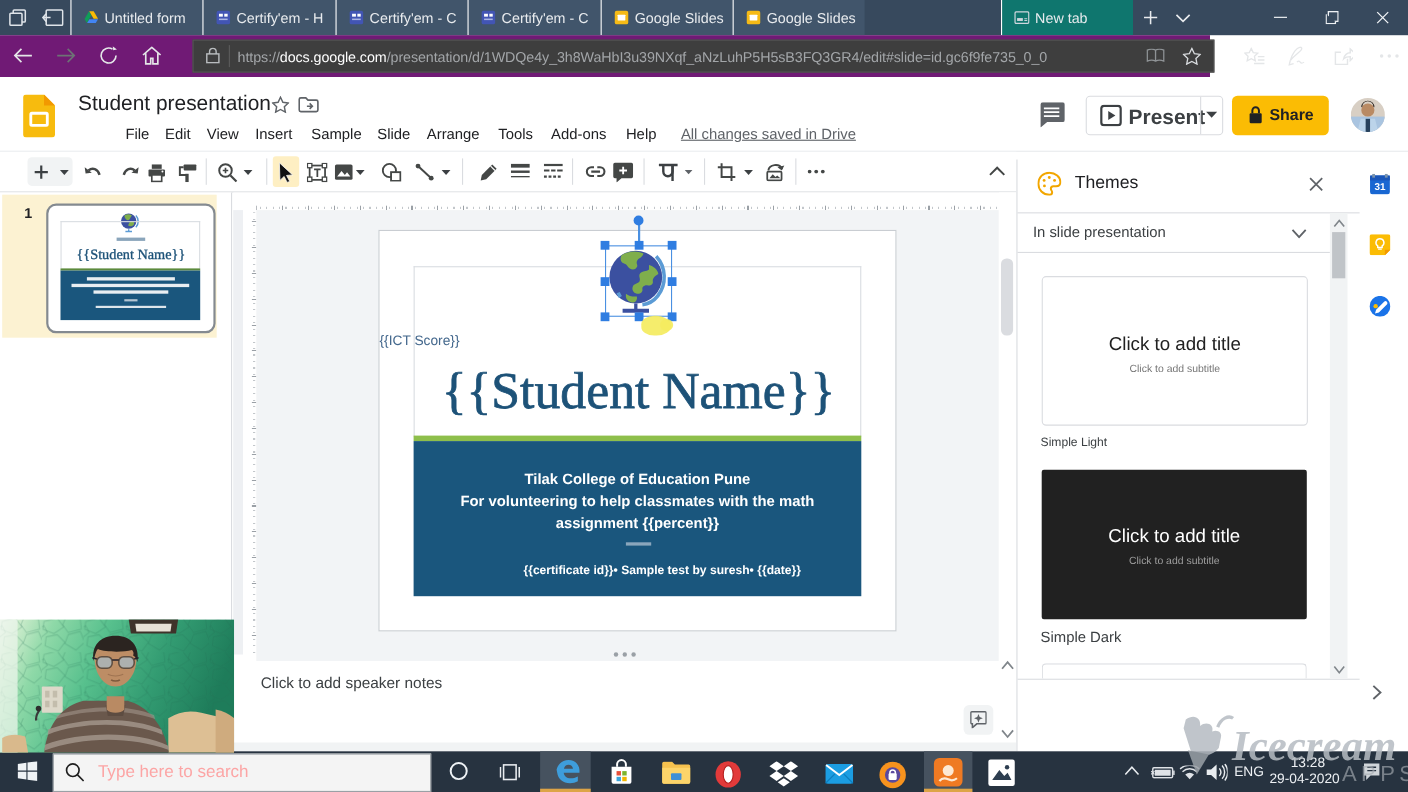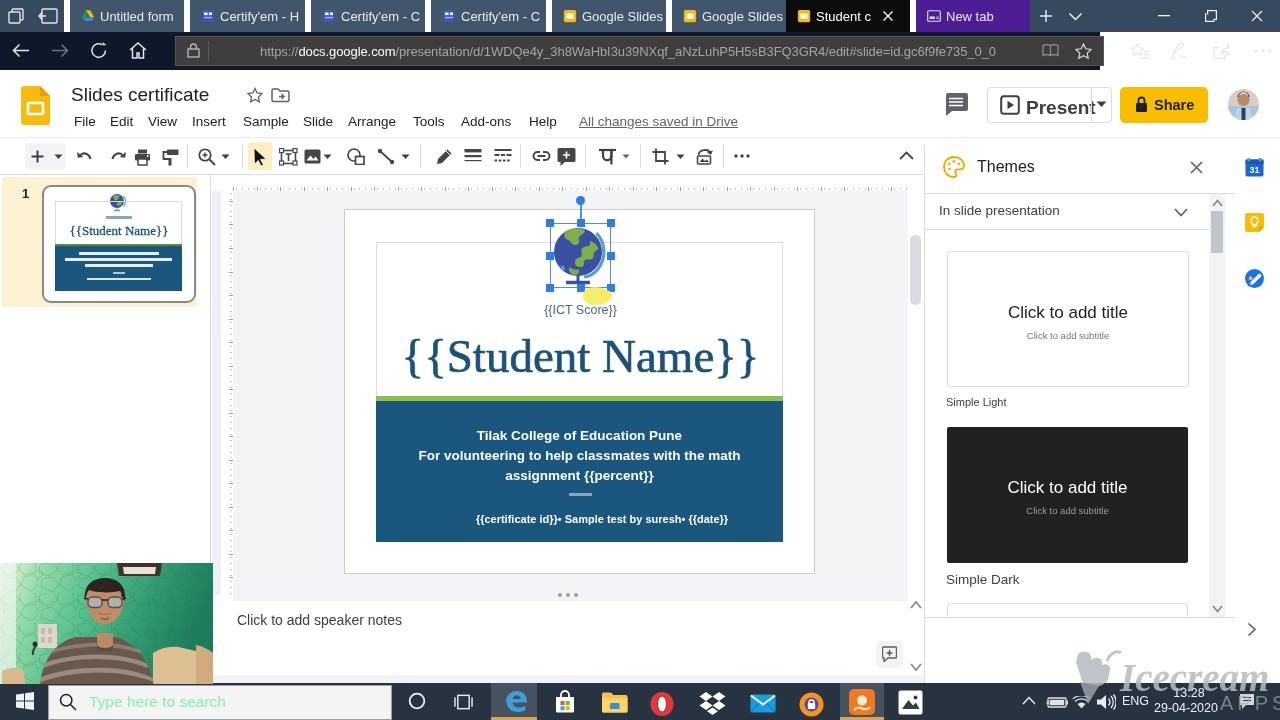--- a/index.html
+++ b/index.html
@@ -2,31 +2,31 @@
 <html><head>
 <meta charset="utf-8">
 <style>
   * { margin:0; padding:0; box-sizing:border-box; }
   html,body { width:1280px; height:720px; overflow:hidden; font-family:"Liberation Sans",sans-serif; }
   .abs { position:absolute; }
   #stage { position:relative; width:1280px; height:720px; background:#fff; }
 
   
   #tabbar { left:0; top:0; width:1280px; height:32px; background:#37495d; }
-  .tab { position:absolute; top:0; height:32px; background:#41556b; border-left:6px solid #ffffff; }
+  .tab { position:absolute; top:0; height:32px; background:#41556b; border-left:1px solid #ffffff; }
   .tab .lbl { position:absolute; left:30px; top:8.5px; font-size:13px; color:#e8ebee; white-space:nowrap; }
   .tab .fav { position:absolute; left:11px; top:9px; width:14px; height:14px; }
 
   
-  #addrbar { left:0; top:32px; width:1100px; height:38px; background:#0f172a;text-align:center; }
+  #addrbar { left:0; top:32px; width:1100px; height:38px; background:#701a75; }
   #urlfield { position:absolute; left:175px; top:4px; width:929px; height:30px; background:#3e3e3e; border:1px solid #555; }
 
   
   #header { left:0; top:70px; width:1280px; height:68px; background:#fff; border-bottom:1px solid #e8eaed; }
-  .menuitem { position:absolute; top:44px; font-size:13.5px; color:#202124; }
+  .menuitem { position:absolute; top:44px; font-size:13.5px; color:#202124;margin-left:40px; }
 
   
   #toolbar { left:0; top:138px; width:924px; height:37px; background:#fff; border-bottom:1px solid #dadce0; }
 
   
   #filmstrip { left:0; top:175px; width:211px; height:508px; background:#fff; border-right:1px solid #dadce0; }
 
   
   #canvasarea { left:212px; top:175px; width:712px; height:508px; background:#fff; }
 
@@ -97,31 +97,21 @@
         </svg>
       <div class="lbl">Google Slides</div>
     </div>
     <div class="tab" style="left:666px;width:120px">
       <svg class="fav" viewBox="0 0 16 16">
           <rect x="1" y="1" width="14" height="14" rx="2" fill="#f5ba16"></rect>
           <rect x="4" y="5" width="8" height="6" rx="0.5" fill="#fff"></rect>
         </svg>
       <div class="lbl">Google Slides</div>
     </div>
-    <div class="tab" style="left:786px;width:124px;background:#0c0c0c;border-left:none">
-      <svg class="fav" viewBox="0 0 16 16">
-          <rect x="1" y="1" width="14" height="14" rx="2" fill="#f5ba16"></rect>
-          <rect x="4" y="5" width="8" height="6" rx="0.5" fill="#fff"></rect>
-        </svg>
-      <div class="lbl" style="color:#fff">Student c</div>
-      <svg class="ico" style="left:96px;top:10px" width="12" height="12" viewBox="0 0 12 12">
-          <path d="M1.5 1.5 L10.5 10.5 M10.5 1.5 L1.5 10.5" stroke="#fff" stroke-width="1.3"></path>
-        </svg>
-    </div>
-    <div class="tab" style="left:910px;width:120px;background:#4c1d95">
+    <div class="tab" style="left:910px;width:120px;background:#0f766e">
       <svg class="fav" viewBox="0 0 16 16">
           <rect x="0.8" y="2" width="14.4" height="12" rx="1.2" fill="none" stroke="#cfd6dd" stroke-width="1.4"></rect>
           <rect x="3" y="8.5" width="6" height="3" fill="#cfd6dd"></rect>
           <path d="M10.5 9.2 h3 M10.5 11 h3" stroke="#cfd6dd" stroke-width="1"></path>
         </svg>
       <div class="lbl">New tab</div>
     </div>
 
     <svg class="ico" style="left:1039px;top:9px" width="14" height="14" viewBox="0 0 14 14">
         <path d="M7 1 V13 M1 7 H13" stroke="#e8ebee" stroke-width="1.4"></path>
@@ -187,21 +177,21 @@
         <circle cx="16" cy="2" r="1.6" fill="#e4e6e8"></circle>
       </svg>
   </div>
   <div id="header" class="abs">
 
     <svg class="ico" style="left:21px;top:16px" width="29" height="39" viewBox="0 0 29 39">
       <path d="M3 0 H19 L29 10 V36 a3 3 0 0 1 -3 3 H3 a3 3 0 0 1 -3 -3 V3 a3 3 0 0 1 3 -3 Z" fill="#f7bb0e"></path>
       <path d="M19 0 L29 10 H19 Z" fill="#f29900"></path>
       <rect x="7" y="17" width="15" height="11" rx="1" fill="none" stroke="#fff" stroke-width="2.6"></rect>
     </svg>
-    <div class="abs" style="left:71px;top:14px;font-size:19px;color:#202124">Slides certificate</div>
+    <div class="abs" style="left:71px;top:14px;font-size:19px;color:#202124">Student presentation</div>
     <svg class="ico" style="left:247px;top:17px" width="16" height="16" viewBox="0 0 17 16">
         <path d="M8.5 1 L10.8 5.8 L16 6.5 L12.2 10.1 L13.2 15.3 L8.5 12.8 L3.8 15.3 L4.8 10.1 L1 6.5 L6.2 5.8 Z" fill="none" stroke="#5f6368" stroke-width="1.4"></path>
       </svg>
     <svg class="ico" style="left:271px;top:18px" width="19" height="15" viewBox="0 0 19 15">
         <path d="M1 2.5 a1.5 1.5 0 0 1 1.5 -1.5 H7 l2 2 h7.5 a1.5 1.5 0 0 1 1.5 1.5 V12 a1.5 1.5 0 0 1 -1.5 1.5 h-14 A1.5 1.5 0 0 1 1 12 Z" fill="none" stroke="#5f6368" stroke-width="1.5"></path>
         <path d="M8 8.5 h4.5 M10.5 6 l2.5 2.5 l-2.5 2.5" stroke="#5f6368" stroke-width="1.4" fill="none"></path>
       </svg>
     <div class="menuitem" style="left:74px">File</div>
     <div class="menuitem" style="left:110px">Edit</div>
     <div class="menuitem" style="left:148px">View</div>
@@ -438,21 +428,21 @@
       <div class="abs" style="left:231.5px;top:9px;width:8px;height:8px;background:#2f7de1"></div>
       <div class="abs" style="left:262px;top:9px;width:8px;height:8px;background:#2f7de1"></div>
       <div class="abs" style="left:201px;top:41.5px;width:8px;height:8px;background:#2f7de1"></div>
       <div class="abs" style="left:262px;top:41.5px;width:8px;height:8px;background:#2f7de1"></div>
       <div class="abs" style="left:201px;top:74px;width:8px;height:8px;background:#2f7de1"></div>
       <div class="abs" style="left:231.5px;top:74px;width:8px;height:8px;background:#2f7de1"></div>
       <div class="abs" style="left:262px;top:74px;width:8px;height:8px;background:#2f7de1"></div>
 
       <div class="abs" style="left:238px;top:77px;width:27px;height:18px;background:#f4ec5f;border-radius:50% 60% 55% 50%;opacity:.92"></div>
       <div class="abs" style="left:255px;top:80px;width:12px;height:11px;background:#f4ec5f;border-radius:50%;opacity:.92"></div>
-      <div class="abs" style="left:0;top:93px;width:471px;text-align:center;font-size:12.5px;color:#44688d">{{ICT Score}}</div>
+      <div class="abs" style="left:0;top:93px;width:471px;text-align:left;font-size:12.5px;color:#44688d">{{ICT Score}}</div>
       <div class="abs" style="left:0;top:119px;width:471px;text-align:center;font-family:'Liberation Serif',serif;font-size:47px;color:#1d5278;-webkit-text-stroke:0.7px #1d5278">{{Student Name}}</div>
       <div class="abs" style="left:31px;top:216px;width:407px;text-align:center;font-size:13.5px;font-weight:bold;color:#fff;line-height:19.8px">Tilak College of Education Pune<br>For volunteering to help classmates with the math<br>assignment {{percent}}</div>
       <div class="abs" style="left:224px;top:283px;width:23px;height:2.5px;background:#8aa6bc"></div>
       <div class="abs" style="left:31px;top:303px;width:452px;text-align:center;font-size:11px;font-weight:bold;color:#fff">{{certificate id}}• Sample test by suresh• {{date}}</div>
     </div>
 
     <div class="abs" style="left:346px;top:418px;width:4px;height:4px;border-radius:50%;background:#9aa0a6"></div>
     <div class="abs" style="left:354px;top:418px;width:4px;height:4px;border-radius:50%;background:#9aa0a6"></div>
     <div class="abs" style="left:362px;top:418px;width:4px;height:4px;border-radius:50%;background:#9aa0a6"></div>
 
@@ -544,21 +534,21 @@
   </div>
   <div id="taskbar" class="abs">
     <svg class="abs" style="left:16px;top:9px" width="18" height="18" viewBox="0 0 18 18">
         <path d="M0 2.5 L8 1.4 V8.5 H0 Z M9 1.2 L18 0 V8.5 H9 Z M0 9.5 H8 V16.6 L0 15.5 Z M9 9.5 H18 V18 L9 16.8 Z" fill="#eef2f5"></path>
       </svg>
     <div class="abs" style="left:48px;top:2px;width:344px;height:35px;background:#f4f4f4;border:1px solid #9aa0a5"></div>
     <svg class="abs" style="left:59px;top:10px" width="18" height="18" viewBox="0 0 18 18">
         <circle cx="7.2" cy="7.2" r="5.7" fill="none" stroke="#1f1f1f" stroke-width="1.5"></circle>
         <path d="M11.5 11.5 L17 17" stroke="#1f1f1f" stroke-width="1.5"></path>
       </svg>
-    <div class="abs" style="left:89px;top:10px;font-size:15.5px;color:#86efac">Type here to search</div>
+    <div class="abs" style="left:89px;top:10px;font-size:15.5px;color:#fca5a5">Type here to search</div>
     <svg class="abs" style="left:408px;top:9px" width="18" height="18" viewBox="0 0 18 18">
         <circle cx="9" cy="9" r="7.3" fill="none" stroke="#eef2f5" stroke-width="1.8"></circle>
       </svg>
     <svg class="abs" style="left:454px;top:10px" width="19" height="18" viewBox="0 0 20 18">
         <rect x="4" y="2" width="12" height="14" fill="none" stroke="#e8ecef" stroke-width="1.5"></rect>
         <path d="M1 4 V14 M19 4 V14" stroke="#e8ecef" stroke-width="1.5"></path>
       </svg>
     <div class="abs" style="left:491px;top:0;width:46px;height:37px;background:#46525f"></div>
     <div class="abs" style="left:491px;top:34px;width:46px;height:3px;background:#dda447"></div>
     <svg class="abs" style="left:504px;top:6px" width="25" height="25" viewBox="0 0 25 25">

